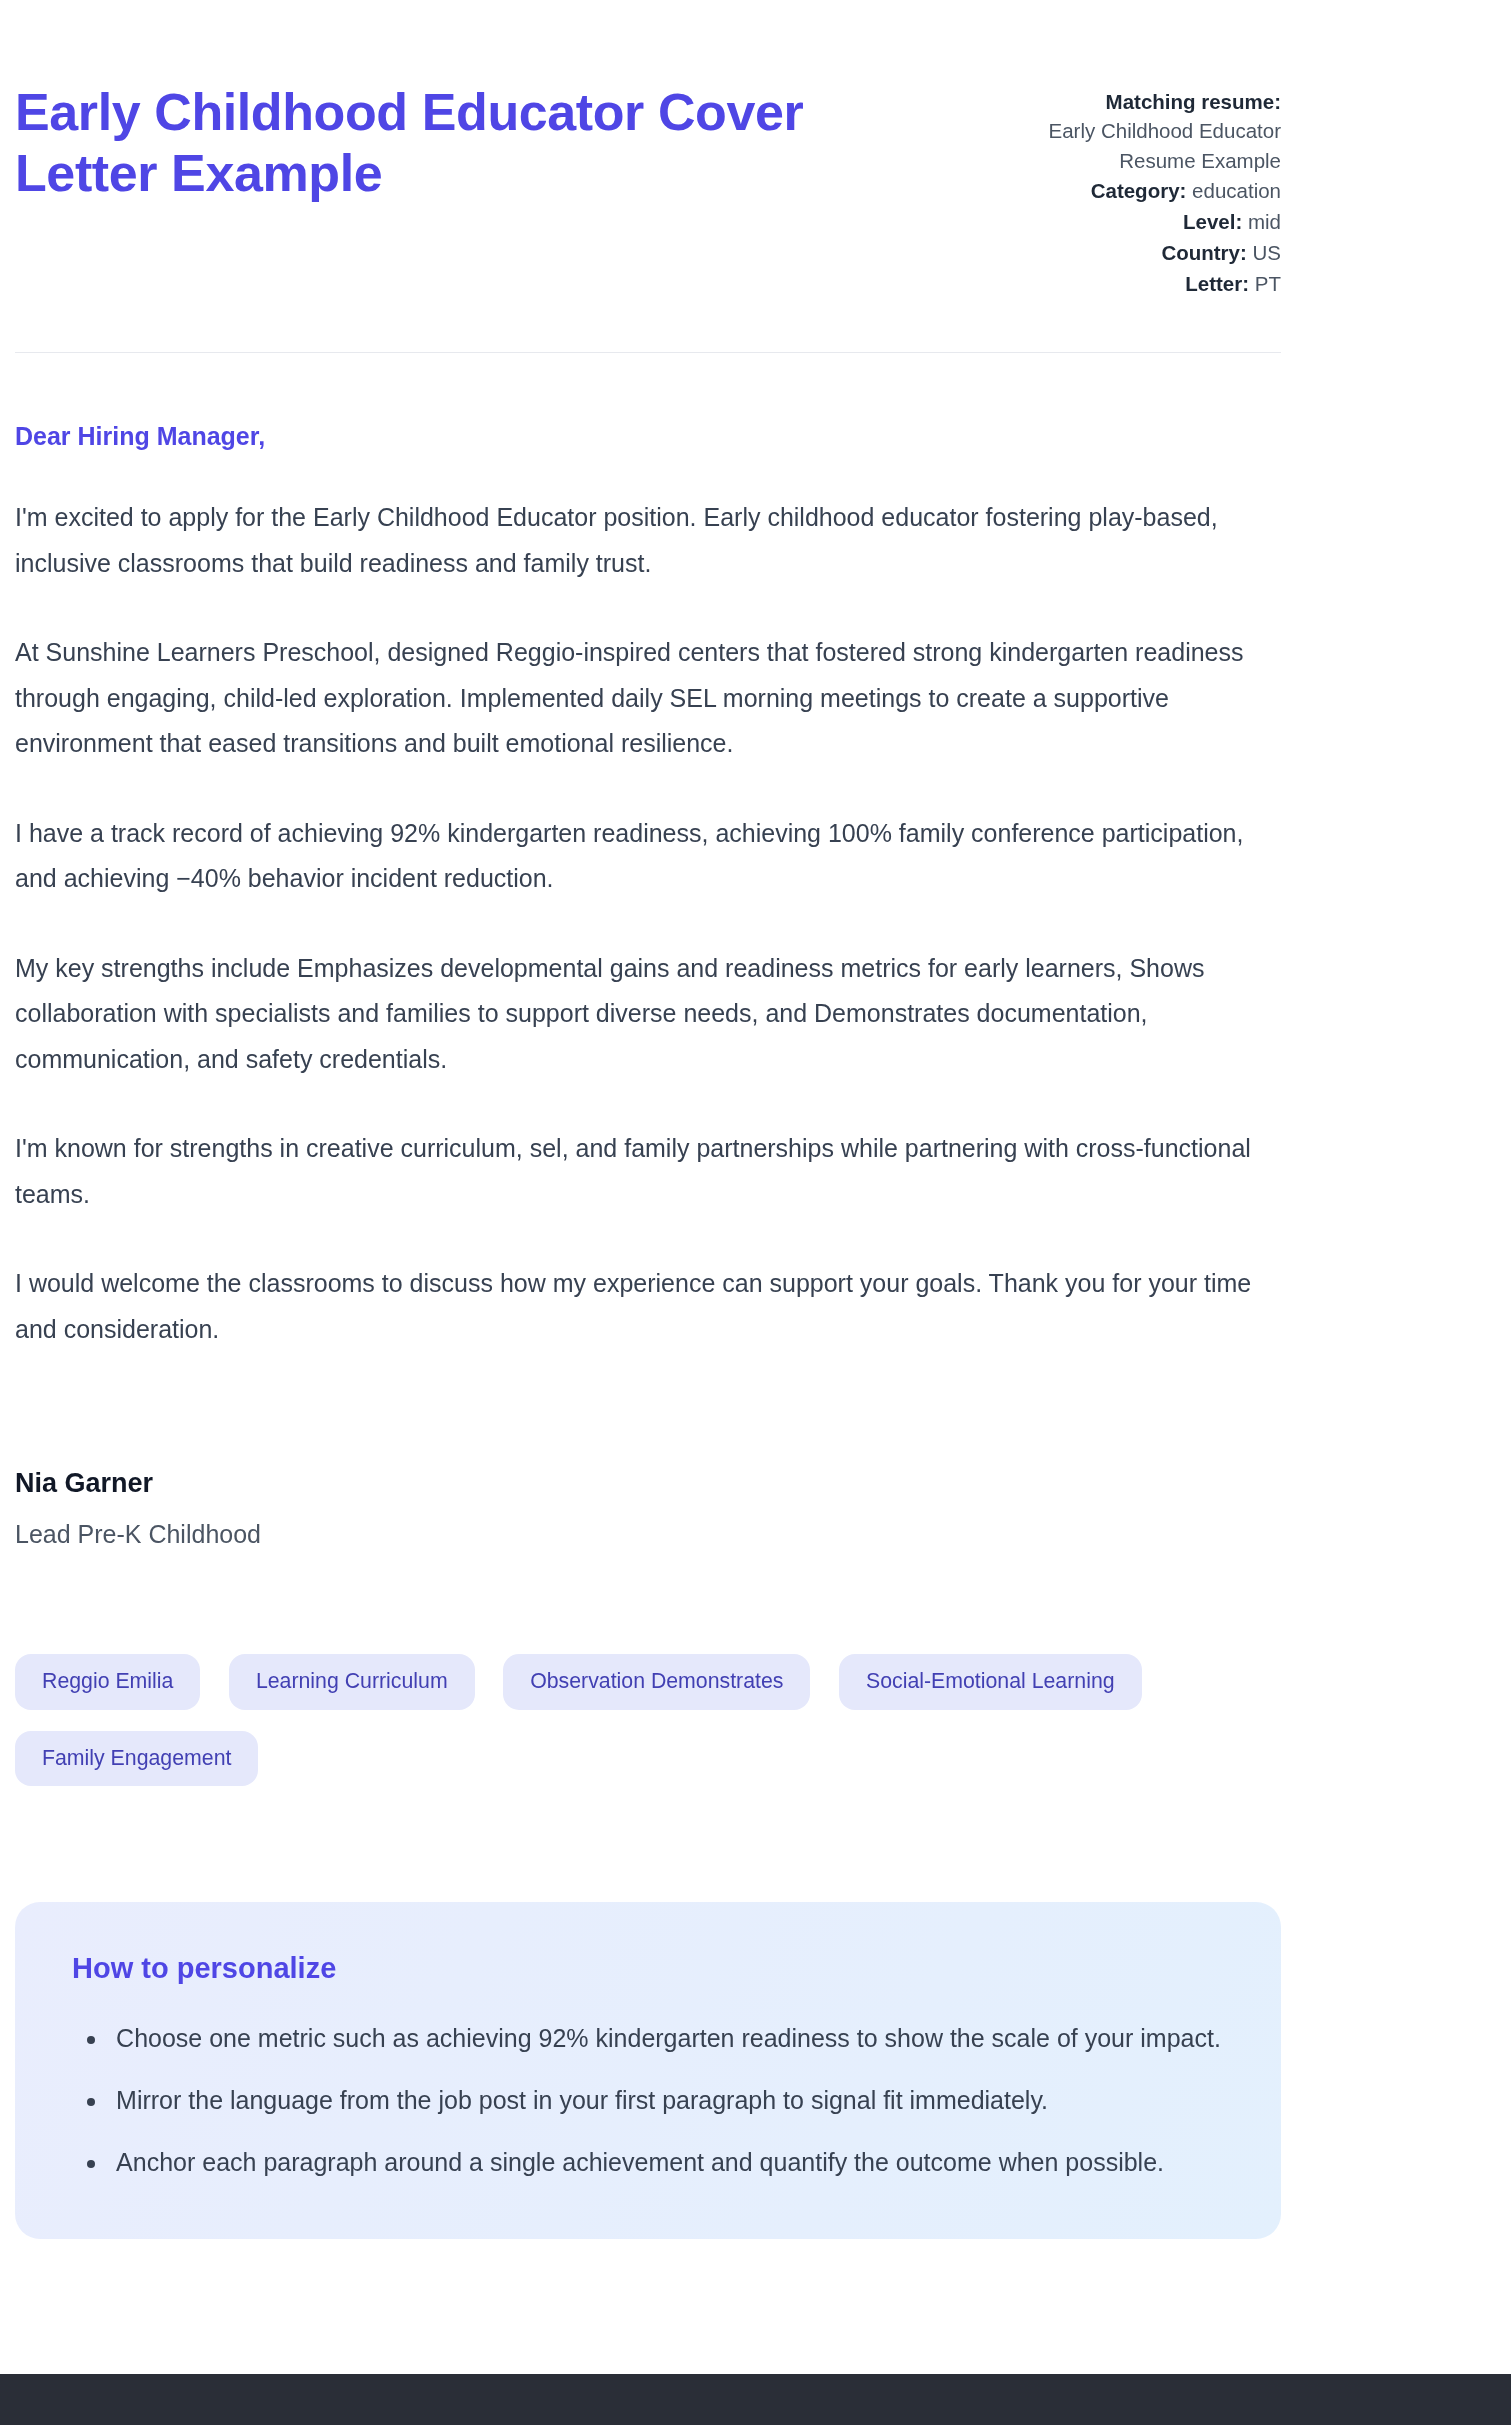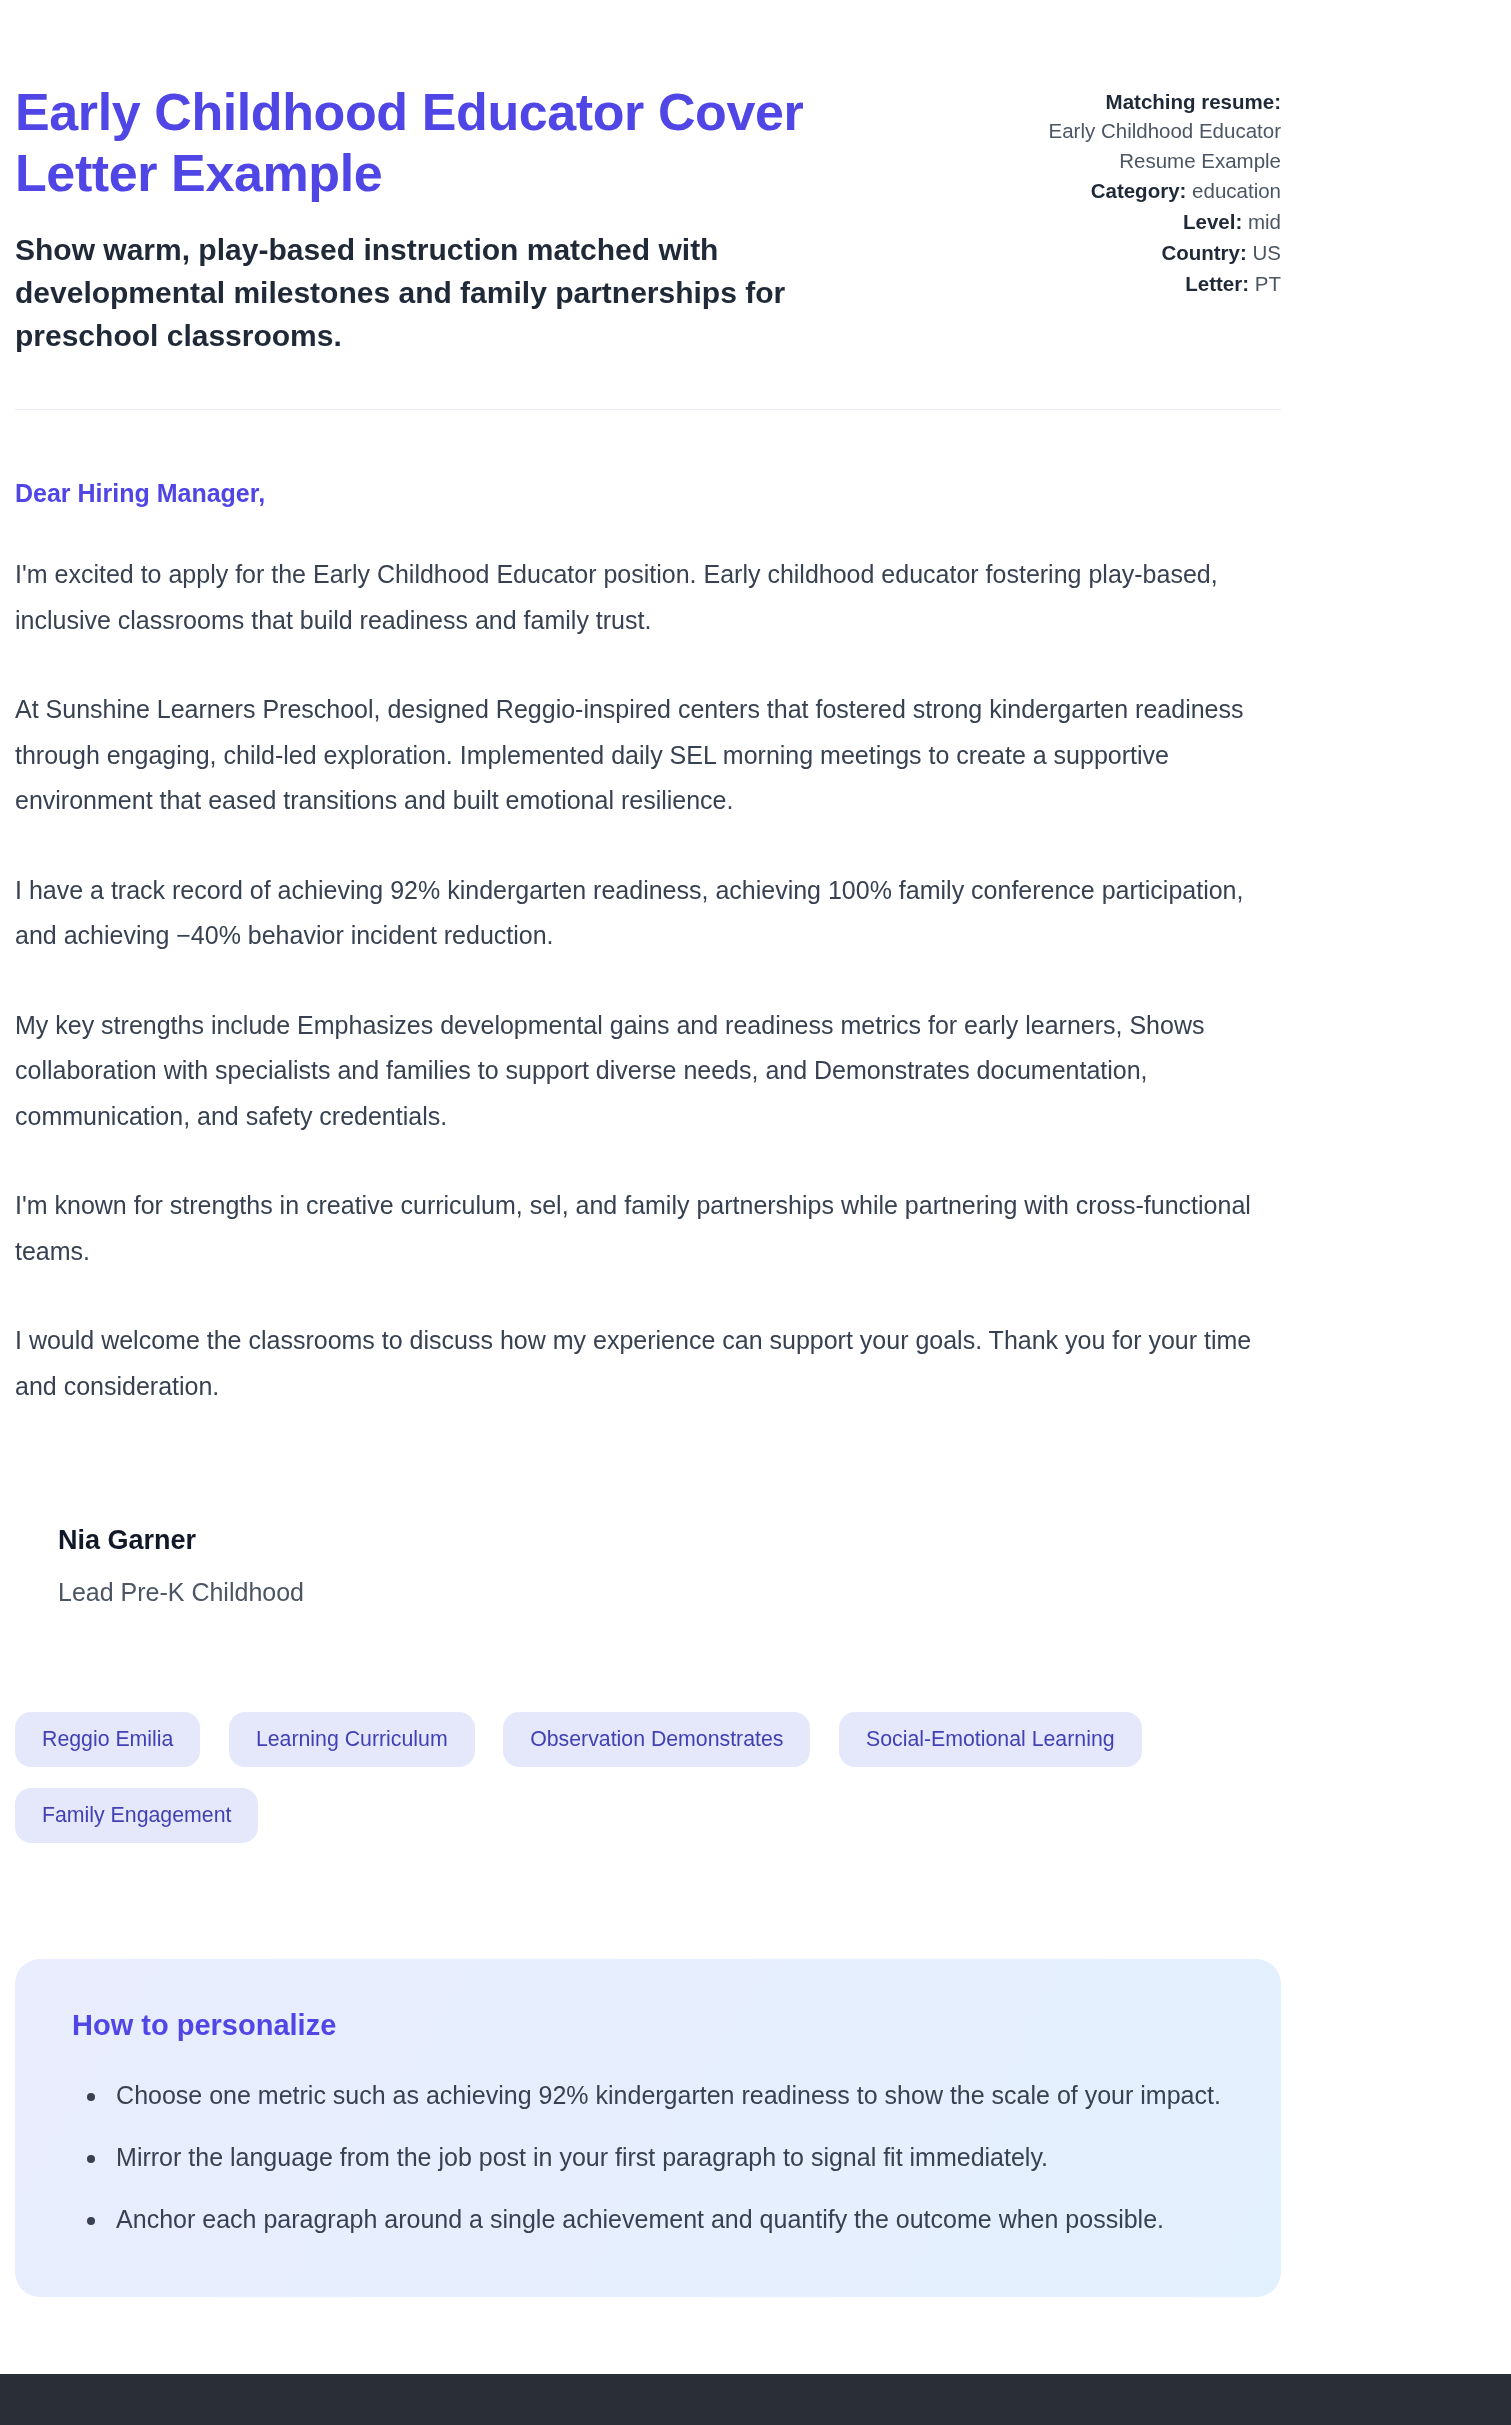--- a/index.html
+++ b/index.html
@@ -68,21 +68,21 @@
     font-size: 25px;
   }
   .paragraph {
     margin-top: 44px;
     font-size: 25px;
     line-height: 1.82;
     color: #374151;
   }
 
   
-  .signature { margin-top: 116px; margin-left: 43px; }
+  .signature { margin-top: 116px; }
   .signature-name {
     font-weight: bold;
     font-size: 27px;
     color: #111827;
   }
   .signature-role {
     margin-top: 21.3px;
     font-size: 25px;
     color: #4b5563;
   }
@@ -143,21 +143,20 @@
 </style>
 </head>
 <body>
 
 <div class="page">
   <div class="container">
 
     <header class="header">
       <div class="header-left">
         <h1 class="title">Early Childhood Educator Cover Letter Example</h1>
-        <p class="subtitle">Show warm, play-based instruction matched with developmental milestones and family partnerships for preschool classrooms.</p>
       </div>
       <aside class="meta">
         <div class="meta-row meta-block">
           <span class="meta-label">Matching resume:</span>
           <span class="meta-value">Early Childhood Educator Resume Example</span>
         </div>
         <div class="meta-row">
           <span class="meta-label">Category:</span>
           <span class="meta-value">education</span>
         </div>

